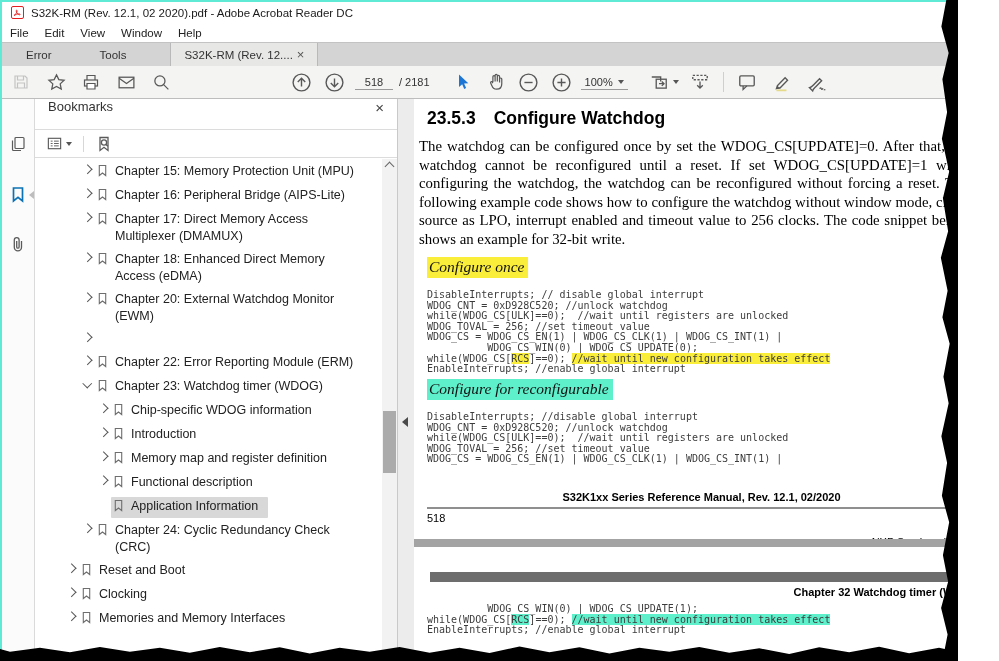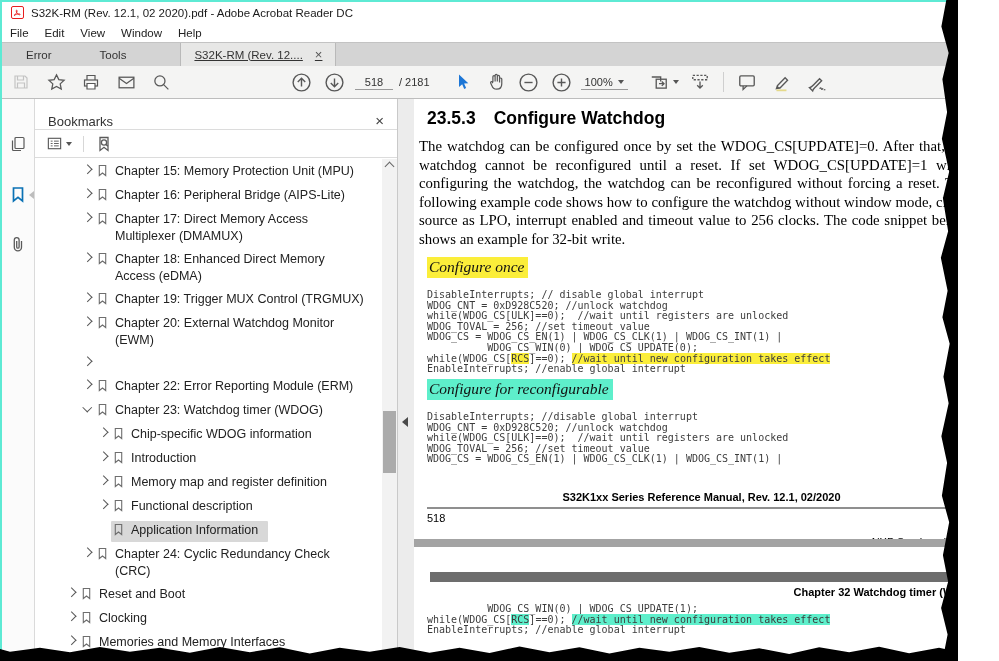--- a/index.html
+++ b/index.html
@@ -12,39 +12,39 @@
     clip-path:polygon(100% 0,100% 100%,40% 100%,60% 96%,35% 92%,62% 88%,42% 84%,66% 79%,38% 75%,58% 70%,36% 66%,64% 61%,44% 57%,68% 52%,40% 48%,60% 44%,34% 39%,62% 35%,42% 30%,66% 26%,38% 21%,58% 17%,40% 12%,64% 8%,36% 4%,55% 0);}
   .tear-b{position:absolute;left:0;bottom:0;width:999px;height:22px;background:#000;z-index:50;
     clip-path:polygon(0 100%,100% 100%,100% 45%,97% 70%,94% 40%,91% 65%,88% 35%,85% 60%,82% 38%,79% 68%,76% 42%,73% 62%,70% 36%,67% 58%,64% 40%,61% 66%,58% 38%,55% 60%,52% 34%,49% 64%,46% 40%,43% 62%,40% 36%,37% 58%,34% 40%,31% 66%,28% 38%,25% 60%,22% 36%,19% 62%,16% 40%,13% 58%,10% 36%,7% 60%,4% 40%,1% 58%,0 45%);}
 
   
   .titlebar{height:22px;display:flex;align-items:center;gap:7px;padding-left:9px;font-size:11.5px;color:#1a1a1a;background:#fff;}
   .menubar{height:18px;display:flex;align-items:center;font-size:11.5px;color:#222;background:#fff;}
   .menubar span{padding:0 8px;cursor:default;}
   .tabbar{height:23px;background:#d4d4d4;border-top:1px solid #c3c3c3;display:flex;align-items:stretch;font-size:11.5px;color:#333;}
   .tab{display:flex;align-items:center;padding:0 24px;}
-  .tab.doc{background:#e7e7e6;border-left:1px solid #b9b9b9;border-right:1px solid #b9b9b9;margin-left:30px;gap:12px;padding:0 13px;text-decoration:underline;}
+  .tab.doc{background:#e7e7e6;border-left:1px solid #b9b9b9;border-right:1px solid #b9b9b9;margin-left:20px;gap:4px;padding:0 13px;}
   .tab .x{font-size:13px;color:#555;line-height:1;}
   .toolbar{height:32px;background:#f4f4f3;border-bottom:1px solid #bdbdbd;display:flex;align-items:center;}
   .tbtn{display:inline-flex;align-items:center;justify-content:center;width:22px;height:22px;}
   .tbtn svg{display:block;}
   .tb-sep{width:1px;height:20px;background:#cfcfcf;margin-left:12px;}
   .pagebox{margin-left:10px;font-size:11px;color:#333;min-width:30px;text-align:center;border-bottom:1px solid #9a9a9a;padding:1px 4px;}
   .pagetotal{margin-left:6px;font-size:11px;color:#333;}
   .zoombox{margin-left:8px;display:flex;align-items:center;gap:5px;border-bottom:1px solid #9a9a9a;padding:1px 4px;font-size:11px;color:#333;}
   .caret{width:0;height:0;border-left:3.5px solid transparent;border-right:3.5px solid transparent;border-top:4px solid #555;display:inline-block;}
 
   
   .main{display:flex;height:562px;}
   .rail{width:32px;background:#fbfbfb;border-right:1px solid #dadada;position:relative;flex:none;}
   .rail .ric{position:absolute;left:7px;}
   .rail .notch{position:absolute;left:27px;top:92px;width:0;height:0;border-top:4px solid transparent;border-bottom:4px solid transparent;border-right:5px solid #bdbdbd;}
 
   .panel{width:362px;flex:none;background:#fff;border-right:1px solid #c9c9c9;position:relative;}
-  .panel-header{height:30px;display:flex;align-items:flex-end;padding:0 13px;font-size:13px;color:#333;border-bottom:1px solid #dcdcdc;}
+  .panel-header{height:30px;display:flex;align-items:flex-start;padding:0 13px;font-size:13px;color:#333;border-bottom:1px solid #dcdcdc;}
   .panel-header .x{margin-left:auto;font-size:15px;color:#444;}
   .panel-tools{height:27px;display:flex;align-items:center;gap:7px;padding:0 11px;border-bottom:1px solid #dcdcdc;}
   .ptool{display:inline-flex;align-items:center;gap:3px;}
   .pt-sep{width:1px;height:16px;background:#d7d7d7;margin:0 4px;}
 
   .bm-list{position:absolute;top:60px;bottom:0;left:0;right:15px;overflow:hidden;font-size:12.5px;color:#222;}
   .bm-row{display:flex;align-items:flex-start;min-height:23px;padding-top:3px;box-sizing:border-box;}
   .bm-row.lvl0{padding-left:28px;} .bm-row.lvl1{padding-left:44px;} .bm-row.lvl2{padding-left:60px;}
   .bm-chev{width:16px;flex:none;display:flex;justify-content:center;margin-top:4px;}
   .bm-chev i{width:5.5px;height:5.5px;border-right:1.4px solid #555;border-bottom:1.4px solid #555;display:block;}
@@ -319,31 +319,20 @@
               </span>
             </div>
             <div class="bm-row lvl1">
               <span class="bm-chev right">
                 <i></i>
               </span>
               <span class="bm-hit">
                 <span class="bm-flag"><svg width="11" height="13" viewBox="0 0 12 14">
                     <path d="M2.5 1.5h7v11l-3.5-2.8-3.5 2.8z" fill="none" stroke="#6e6e6e" stroke-width="1.2"></path>
                   </svg></span>
-                <span class="bm-label">Chapter 19: Trigger MUX Control (TRGMUX)</span>
-              </span>
-            </div>
-            <div class="bm-row lvl1">
-              <span class="bm-chev right">
-                <i></i>
-              </span>
-              <span class="bm-hit">
-                <span class="bm-flag"><svg width="11" height="13" viewBox="0 0 12 14">
-                    <path d="M2.5 1.5h7v11l-3.5-2.8-3.5 2.8z" fill="none" stroke="#6e6e6e" stroke-width="1.2"></path>
-                  </svg></span>
                 <span class="bm-label">Chapter 20: External Watchdog Monitor (EWM)</span>
               </span>
             </div>
             <div class="bm-row lvl1">
               <span class="bm-chev right">
                 <i></i>
               </span>
             </div>
             <div class="bm-row lvl1">
               <span class="bm-chev right">

